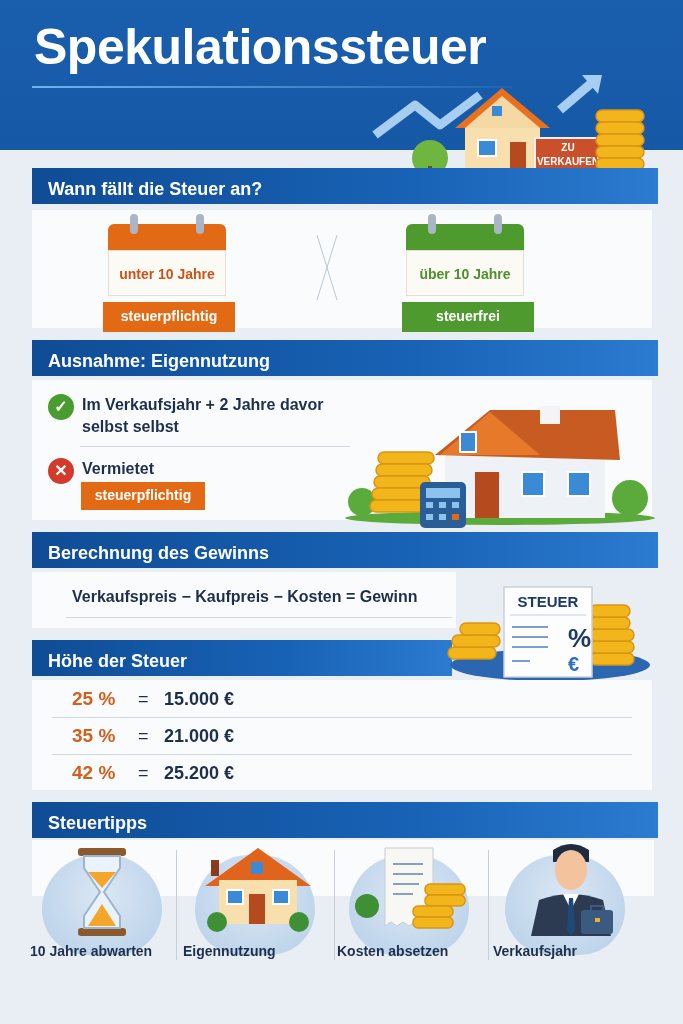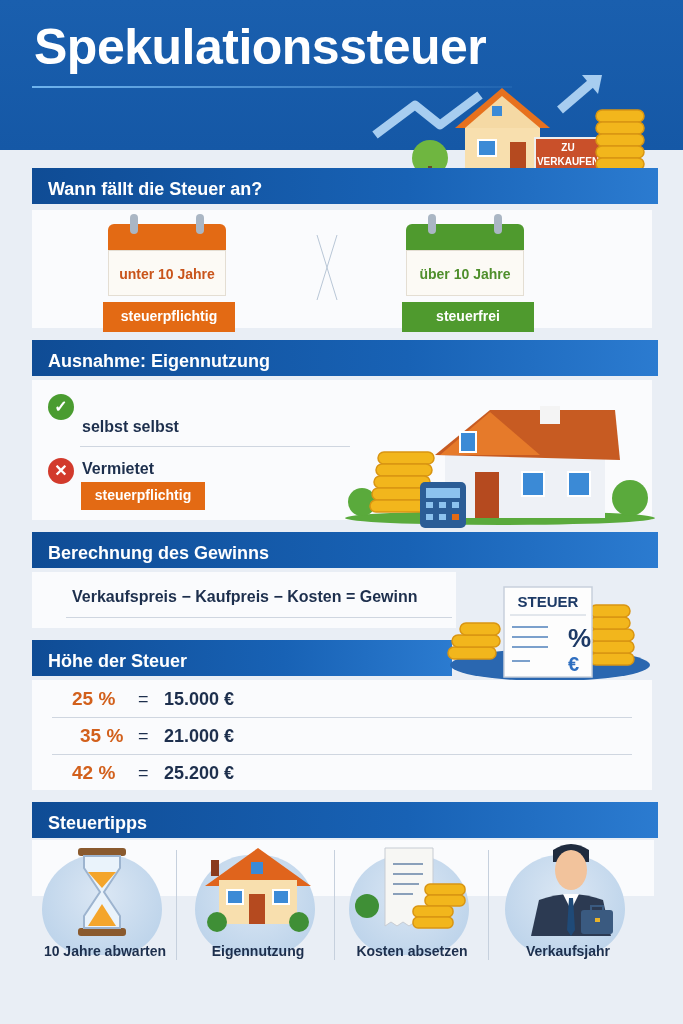--- a/index.html
+++ b/index.html
@@ -17,21 +17,21 @@
 .cal-text{position:absolute;left:0;top:52px;width:118px;text-align:center;font-weight:700;font-size:14px}
 .cal-label{position:absolute;top:92px;height:30px;text-align:center;color:#fff;font-size:14px;font-weight:700;padding-top:6px}
 .check{position:absolute;width:26px;height:26px;border-radius:50%;color:#fff;font-size:16px;font-weight:700;text-align:center;line-height:26px}
 .txt{position:absolute;color:#1d2f4d;font-size:16px;font-weight:700}
 .row-sep{position:absolute;height:1px;background:#cfd6e0}
 .pct{position:absolute;font-size:19px;font-weight:700;color:#d2601c}
 .eq{position:absolute;font-size:18px;color:#1d2f4d}
 .amt{position:absolute;font-size:18px;font-weight:700;color:#1d2f4d}
 .tip{position:absolute;top:840px;width:150px;text-align:center}
 .tip-circle{position:absolute;left:12px;top:15px;width:120px;height:100px;border-radius:60px 60px 50px 50px;background:radial-gradient(ellipse at 50% 40%,#dbe7f4 0%,#b6cfe8 100%)}
-.tip-label{position:absolute;left:0;top:103px;width:150px;text-align:center;font-size:14px;font-weight:700;color:#1d2f4d}
+.tip-label{position:absolute;left:0;top:103px;width:150px;text-align:left;font-size:14px;font-weight:700;color:#1d2f4d}
 .vsep{position:absolute;top:850px;width:1px;height:110px;background:#c6d0dd}
 </style>
 </head>
 <body>
 
 <div class="hero">
   <div class="hero-title">Spekulationssteuer</div>
   <div class="hero-line"></div>
 </div>
 
@@ -85,20 +85,21 @@
     <div class="cal-ring" style="left:88px"></div>
     <div class="cal-body"></div>
     <div class="cal-text" style="color:#4f8f2c">über 10 Jahre</div>
   </div>
   <div class="cal-label" style="left:370px;width:132px;background:#4f9a2e">steuerfrei</div>
 </div>
 
 <div class="section-bar" style="top:340px">Ausnahme: Eigennutzung</div>
 <div class="card" style="top:380px;height:140px">
   <div class="check" style="left:16px;top:14px;background:#4a9c30">✓</div>
+  <div class="txt" style="left:50px;top:16px">Im Verkaufsjahr + 2 Jahre davor</div>
   <div class="txt" style="left:50px;top:38px">selbst selbst</div>
   <div class="row-sep" style="left:48px;top:66px;width:270px"></div>
   <div class="check" style="left:16px;top:78px;background:#d23a2c">✕</div>
   <div class="txt" style="left:50px;top:80px">Vermietet</div>
   <div style="position:absolute;left:49px;top:102px;width:124px;height:28px;background:#e36a14;color:#fff;font-size:14px;font-weight:700;text-align:center;padding-top:5px">steuerpflichtig</div>
 </div>
 <svg style="position:absolute;left:340px;top:400px" width="320" height="130" viewBox="0 0 320 130">
   <ellipse cx="160" cy="118" rx="155" ry="7" fill="#5aaa3c"></ellipse>
   <circle cx="22" cy="102" r="14" fill="#5aaa3c"></circle>
   <circle cx="290" cy="98" r="18" fill="#5aaa3c"></circle>
@@ -163,21 +164,21 @@
 </svg>
 
 <div class="card" style="top:680px;height:110px">
   <div>
     <div class="pct" style="left:40px;top:8px">25 %</div>
     <div class="eq" style="left:106px;top:9px">=</div>
     <div class="amt" style="left:132px;top:9px">15.000 €</div>
   </div>
   <div class="row-sep" style="left:20px;top:37px;width:580px"></div>
   <div>
-    <div class="pct" style="left:48px;top:45px">35 %</div>
+    <div class="pct" style="left:40px;top:45px">35 %</div>
     <div class="eq" style="left:106px;top:46px">=</div>
     <div class="amt" style="left:132px;top:46px">21.000 €</div>
   </div>
   <div class="row-sep" style="left:20px;top:74px;width:580px"></div>
   <div>
     <div class="pct" style="left:40px;top:82px">42 %</div>
     <div class="eq" style="left:106px;top:83px">=</div>
     <div class="amt" style="left:132px;top:83px">25.200 €</div>
   </div>
 </div>

